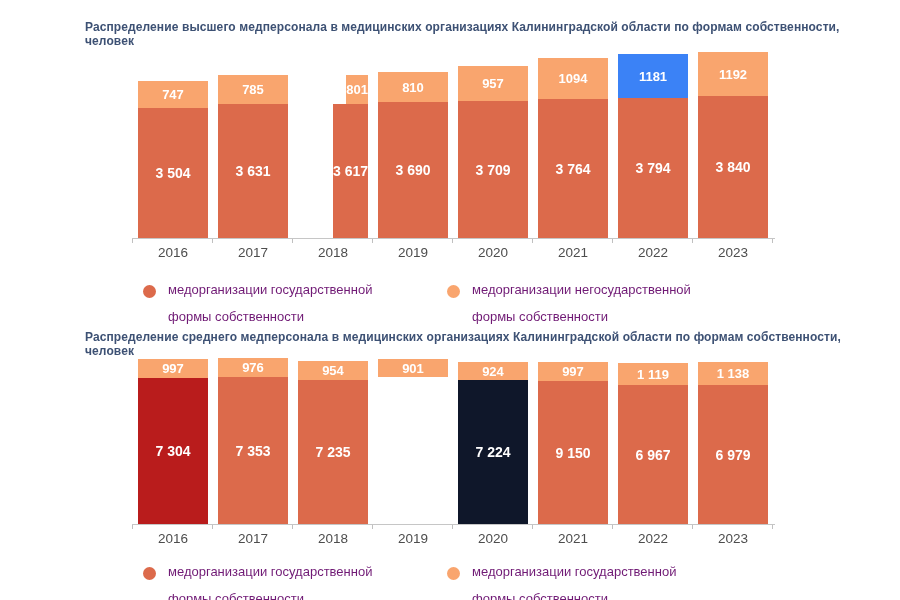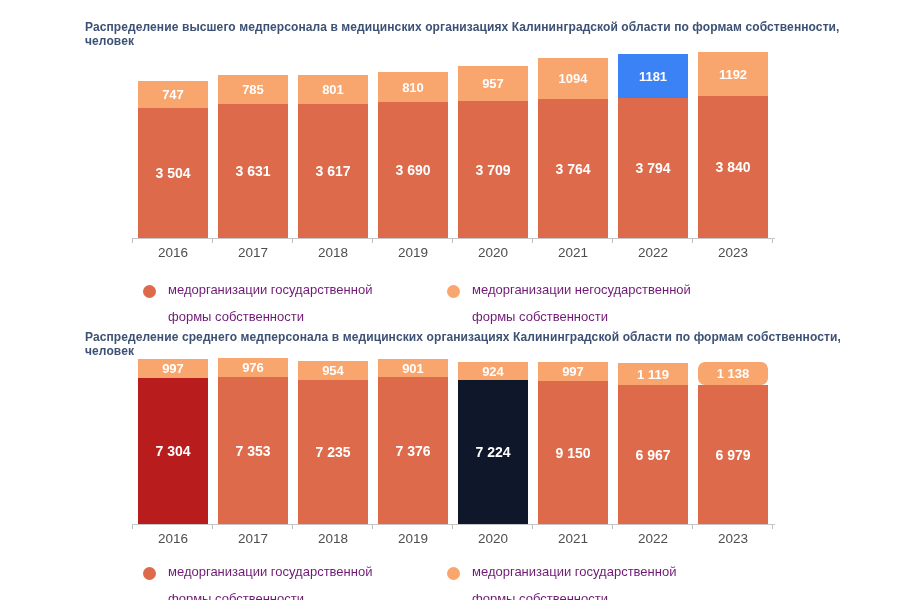--- a/index.html
+++ b/index.html
@@ -103,21 +103,21 @@
           </div>
         </div>
         <div class="bar" style="left: 85px; width: 70px; height: 163px;">
           <div class="seg seg-light" style="height: 29px; background: rgb(249, 165, 110);">
             <span class="val-label val-label-light">785</span>
           </div>
           <div class="seg seg-dark" style="background: rgb(220, 106, 75);">
             <span class="val-label">3 631</span>
           </div>
         </div>
-        <div class="bar" style="left: 165px; width: 70px; height: 163px;">
+        <div class="bar" style="left: 165px; width: 70px; height: 163px; align-items: flex-end;">
           <div class="seg seg-light" style="height: 29px; background: rgb(249, 165, 110);">
             <span class="val-label val-label-light">801</span>
           </div>
           <div class="seg seg-dark" style="background: rgb(220, 106, 75);">
             <span class="val-label">3 617</span>
           </div>
         </div>
         <div class="bar" style="left: 245px; width: 70px; height: 166px;">
           <div class="seg seg-light" style="height: 30px; background: rgb(249, 165, 110);">
             <span class="val-label val-label-light">810</span>
@@ -211,23 +211,20 @@
             <span class="val-label val-label-light">954</span>
           </div>
           <div class="seg seg-dark" style="background: rgb(220, 106, 75);">
             <span class="val-label">7 235</span>
           </div>
         </div>
         <div class="bar" style="left: 245px; width: 70px; height: 165px;">
           <div class="seg seg-light" style="height: 18px; background: rgb(249, 165, 110);">
             <span class="val-label val-label-light">901</span>
           </div>
-          <div class="seg seg-dark" style="background: rgb(220, 106, 75);">
-            <span class="val-label">7 376</span>
-          </div>
         </div>
         <div class="bar" style="left: 325px; width: 70px; height: 162px;">
           <div class="seg seg-light" style="height: 18px; background: rgb(249, 165, 110);">
             <span class="val-label val-label-light">924</span>
           </div>
           <div class="seg seg-dark" style="background: #0f172a;">
             <span class="val-label">7 224</span>
           </div>
         </div>
         <div class="bar" style="left: 405px; width: 70px; height: 162px;">
@@ -240,21 +237,21 @@
         </div>
         <div class="bar" style="left: 485px; width: 70px; height: 161px;">
           <div class="seg seg-light" style="height: 22px; background: rgb(249, 165, 110);">
             <span class="val-label val-label-light">1 119</span>
           </div>
           <div class="seg seg-dark" style="background: rgb(220, 106, 75);">
             <span class="val-label">6 967</span>
           </div>
         </div>
         <div class="bar" style="left: 565px; width: 70px; height: 162px;">
-          <div class="seg seg-light" style="height: 23px; background: rgb(249, 165, 110); border-radius: 7px;">
+          <div class="seg seg-light" style="height: 23px; background: rgb(249, 165, 110);">
             <span class="val-label val-label-light">1 138</span>
           </div>
           <div class="seg seg-dark" style="background: rgb(220, 106, 75);">
             <span class="val-label">6 979</span>
           </div>
         </div>
       </div>
       <div class="x-axis-line" style="left: 132px; top: 524px; width: 643px; background: rgb(198, 198, 198);"></div>
       <div class="x-axis-tick" style="left: 132px; top: 525px;"></div>
       <div class="x-axis-tick" style="left: 212px; top: 525px;"></div>

